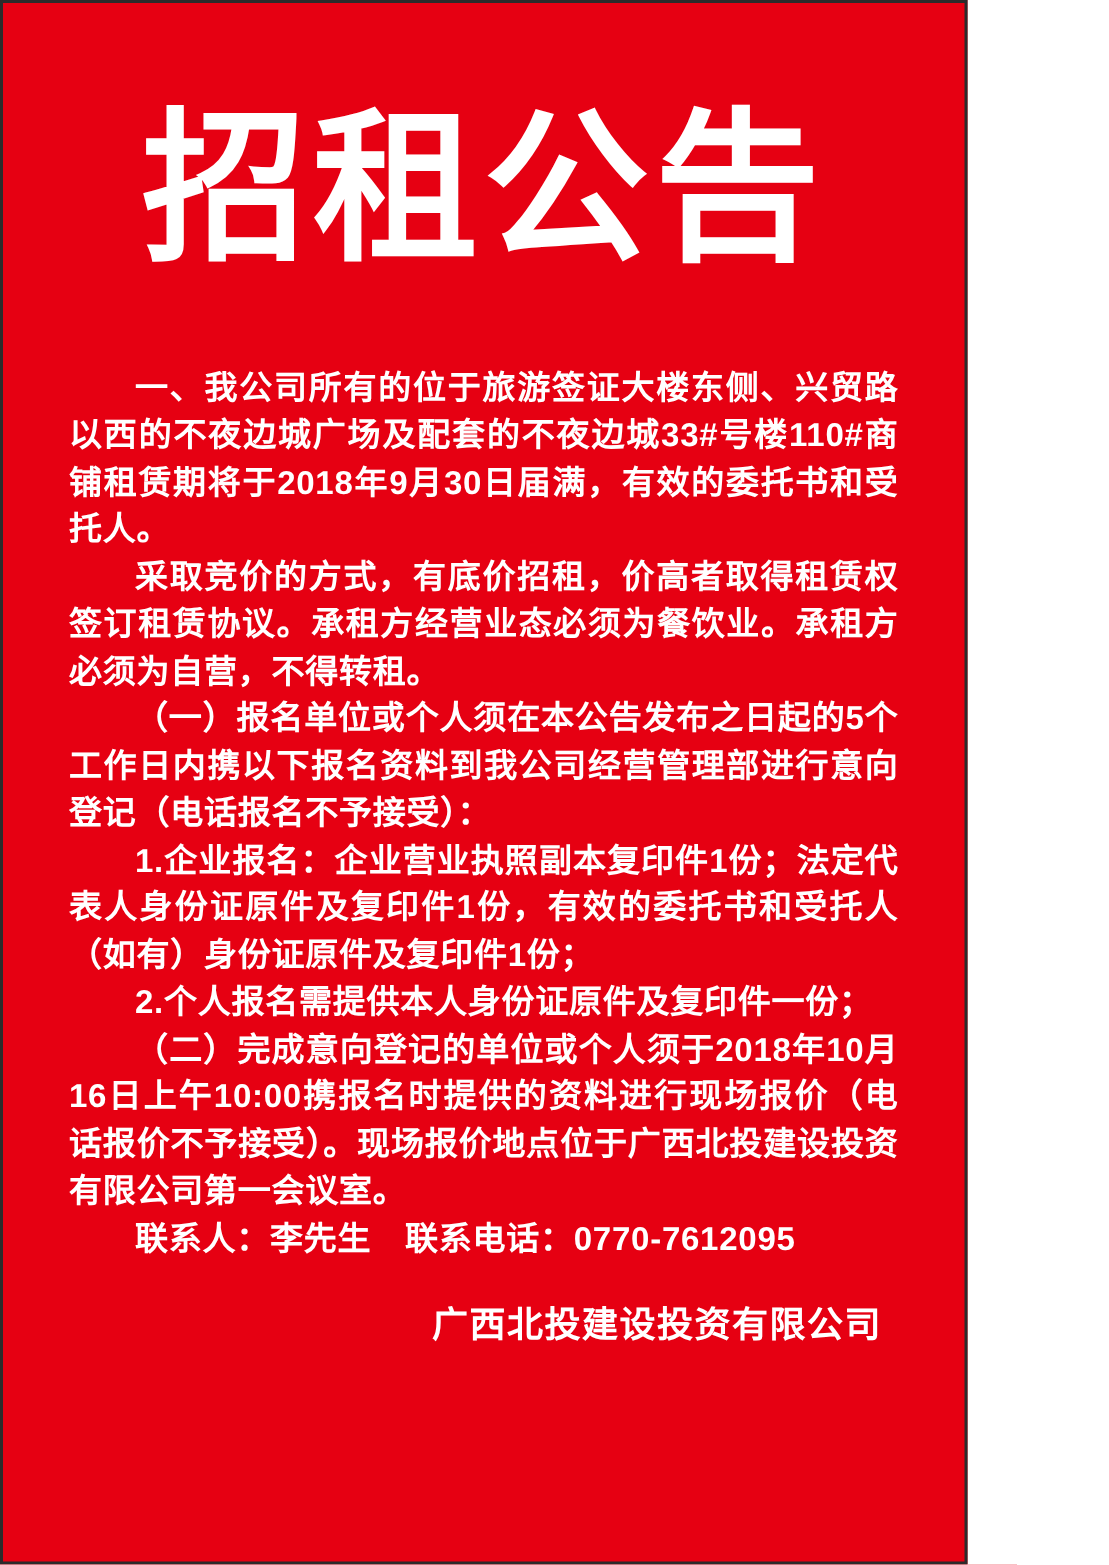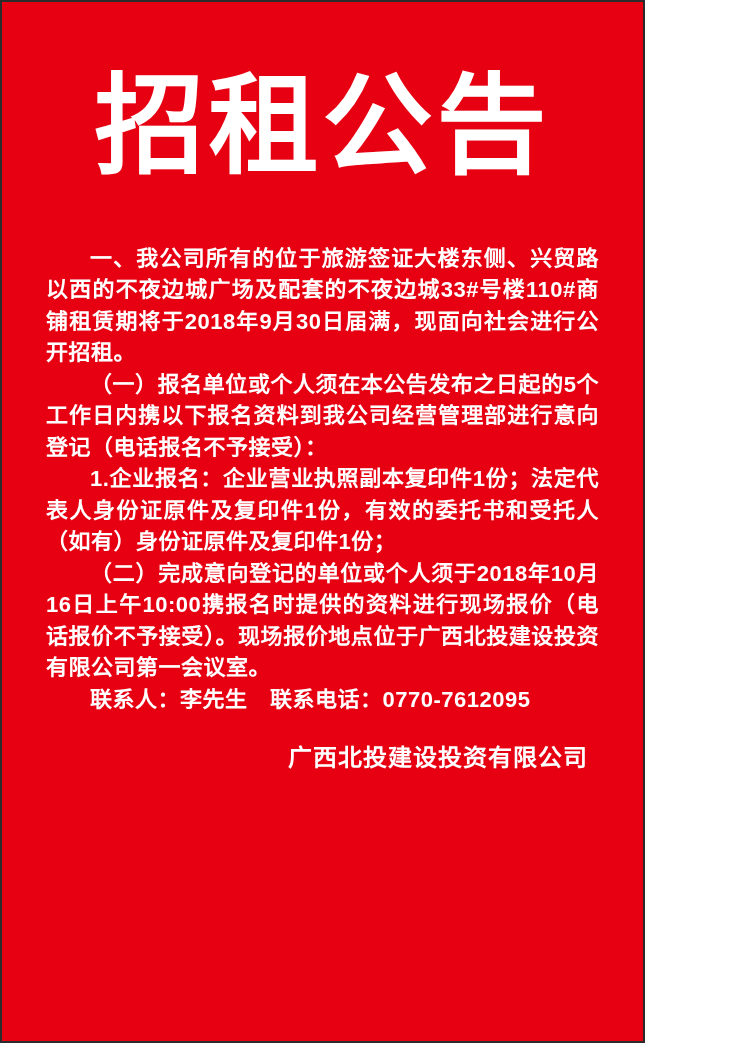--- a/index.html
+++ b/index.html
@@ -55,23 +55,25 @@
   }
 </style>
 </head>
 <body>
 
 <div class="poster">
 
   <h1 class="poster-title">招租公告</h1>
 
   <main class="poster-body">
-    <p>一、我公司所有的位于旅游签证大楼东侧、兴贸路以西的不夜边城广场及配套的不夜边城33#号楼110#商铺租赁期将于2018年9月30日届满，现面向社会进行公开招租。</p>
+    <p>一、我公司所有的位于旅游签证大楼东侧、兴贸路以西的不夜边城广场及配套的不夜边城33#号楼110#商铺租赁期将于2018年9月30日届满，有效的委托书和受托人。</p>
+    <p>采取竞价的方式，有底价招租，价高者取得租赁权签订租赁协议。承租方经营业态必须为餐饮业。承租方必须为自营，不得转租。</p>
     <p>（一）报名单位或个人须在本公告发布之日起的5个工作日内携以下报名资料到我公司经营管理部进行意向登记（电话报名不予接受）：</p>
     <p>1.企业报名：企业营业执照副本复印件1份；法定代表人身份证原件及复印件1份，有效的委托书和受托人（如有）身份证原件及复印件1份；</p>
+    <p>2.个人报名需提供本人身份证原件及复印件一份；</p>
     <p>（二）完成意向登记的单位或个人须于2018年10月16日上午10:00携报名时提供的资料进行现场报价（电话报价不予接受）。现场报价地点位于广西北投建设投资有限公司第一会议室。</p>
     <p>联系人：李先生　联系电话：0770-7612095</p>
   </main>
 
   <footer class="signature">
     <div class="signature-inner">
       <div>广西北投建设投资有限公司</div>
     </div>
   </footer>
 

